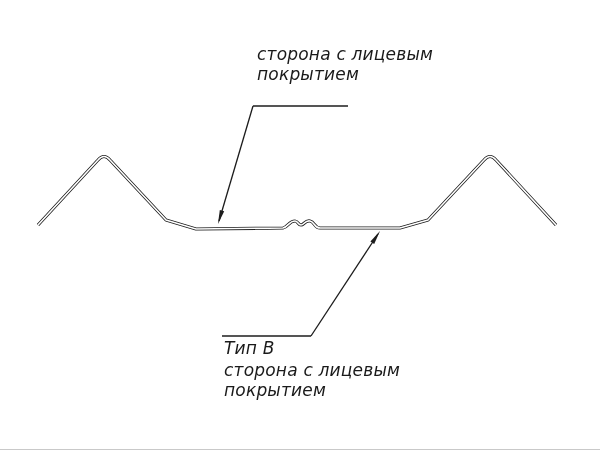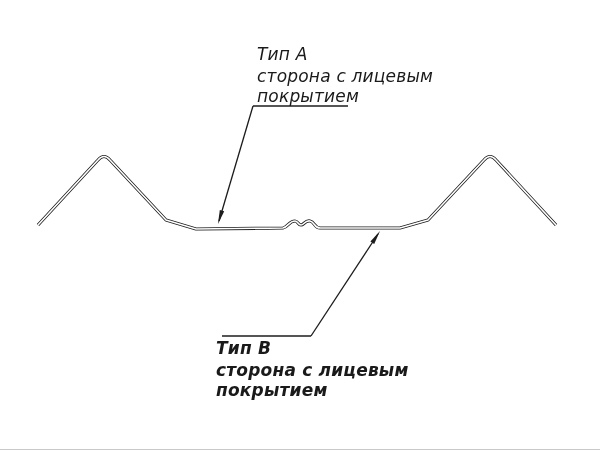--- a/index.html
+++ b/index.html
@@ -26,21 +26,21 @@
     font-size: 17px;
     line-height: 20px;
     color: #1a1a1a;
     white-space: nowrap;
     letter-spacing: 0.2px;
   }
   .label .title {
     margin-bottom: 2px;
   }
   .label-a { left: 257px; top: 44px; }
-  .label-b { left: 216px; top: 338px; font-weight: bold; }
+  .label-b { left: 224px; top: 338px; }
   .bottom-hairline {
     position: absolute;
     left: 0;
     bottom: 0;
     width: 100%;
     height: 0;
     border-top: 1px solid #c9c9c9;
   }
 </style>
 </head>
@@ -89,21 +89,20 @@
     </g>
 
     <g>
       <line x1="222" y1="336" x2="311" y2="336" stroke="#1c1c1c" stroke-width="1.3"></line>
       <line x1="311" y1="336" x2="378" y2="234" stroke="#1c1c1c" stroke-width="1.3"></line>
       <polygon points="380,231 374.2,244 370.4,241.4" fill="#1c1c1c"></polygon>
     </g>
   </svg>
 
   <div class="label label-a">
-    <div class="title">Тип А</div>
     <div>сторона с лицевым</div>
     <div>покрытием</div>
   </div>
 
   <div class="label label-b">
     <div class="title">Тип В</div>
     <div>сторона с лицевым</div>
     <div>покрытием</div>
   </div>
 

